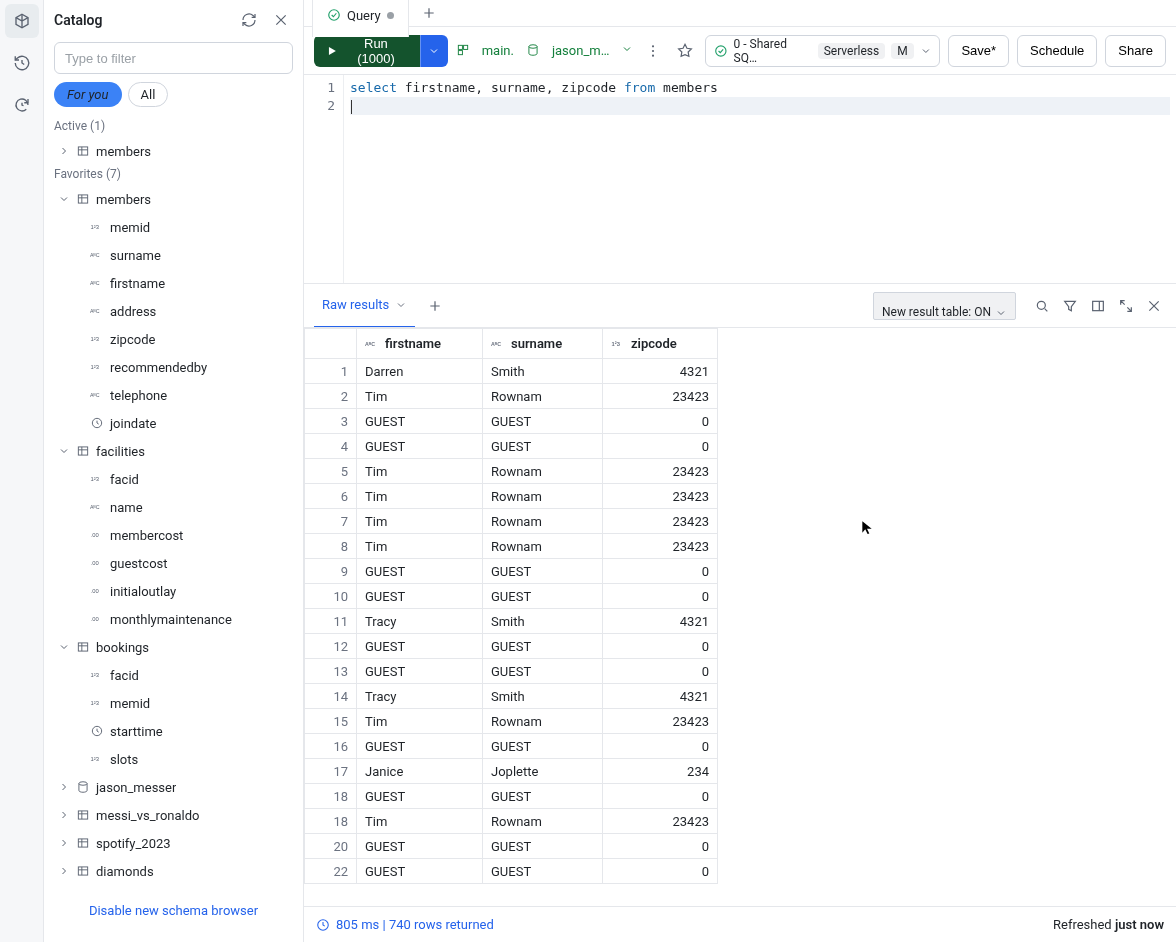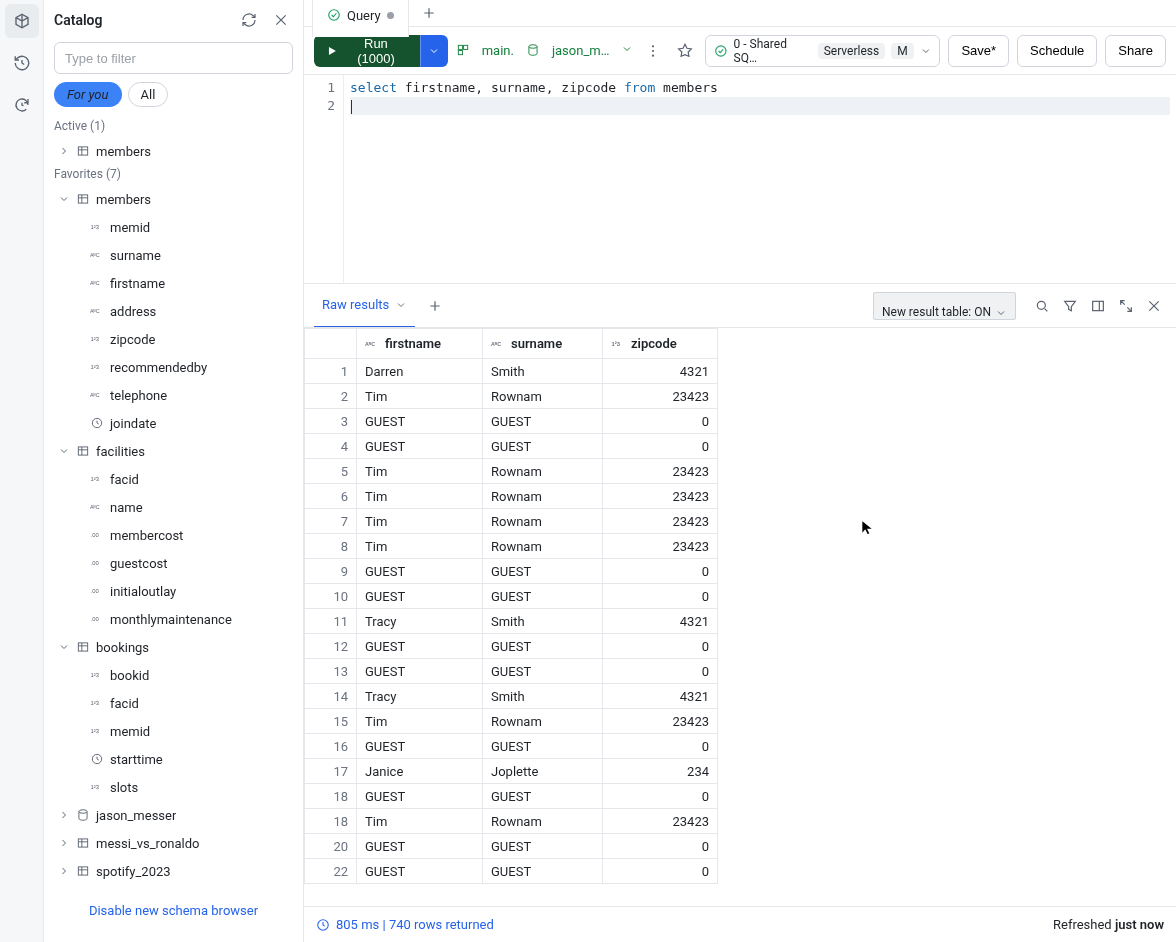--- a/index.html
+++ b/index.html
@@ -294,28 +294,20 @@
               <path d="M6 9l6 6 6-6"></path>
             </svg>
           </span>
           <span class="ticon">
             <svg width="14" height="14" viewBox="0 0 24 24" fill="none" stroke="currentColor" stroke-width="1.6">
               <rect x="4" y="5" width="16" height="14"></rect>
               <path d="M4 10h16M10 5v14"></path>
             </svg>
           </span>
           <span class="tlabel">bookings</span>
-        </div>
-        <div class="tree-item" style="padding-left:44px">
-          <span class="ticon">
-            <svg width="14" height="14" viewBox="0 0 24 24">
-              <text x="1" y="15" font-size="10" font-family="sans-serif" fill="currentColor">1²3</text>
-            </svg>
-          </span>
-          <span class="tlabel">bookid</span>
         </div>
         <div class="tree-item" style="padding-left:44px">
           <span class="ticon">
             <svg width="14" height="14" viewBox="0 0 24 24">
               <text x="1" y="15" font-size="10" font-family="sans-serif" fill="currentColor">1²3</text>
             </svg>
           </span>
           <span class="tlabel">facid</span>
         </div>
         <div class="tree-item" style="padding-left:44px">

